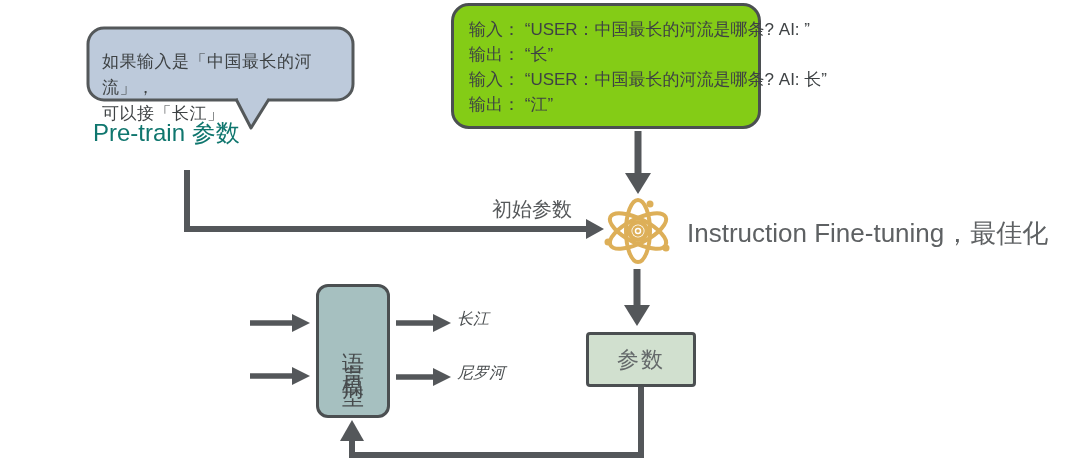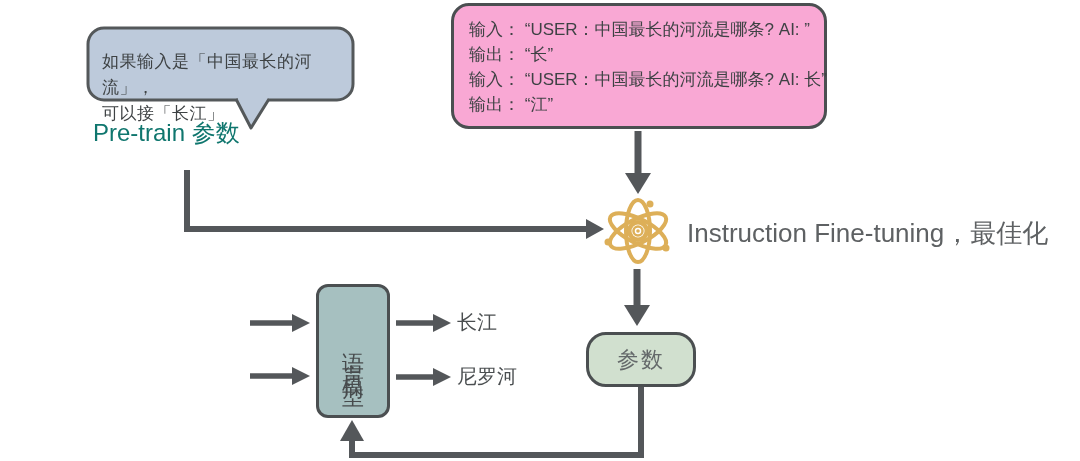--- a/index.html
+++ b/index.html
@@ -19,22 +19,22 @@
     letter-spacing:0.5px;
     margin-top:9px;
   }
   
   .pretrain{
     left:93px;top:117px;
     font-size:24px;color:#0f766e;
   }
   
   .train-box{
-    left:451px;top:3px;width:376px;height:126px;
-    background:#f9a8d4;border:3px solid #4b4f51;border-radius:18px;
+    left:451px;top:3px;width:310px;height:126px;
+    background:#84cc16;border:3px solid #4b4f51;border-radius:18px;
     box-sizing:border-box;
     padding:11px 8px 8px 15px;
   }
   .train-line{font-size:17px;line-height:25px;color:#3e4244;white-space:nowrap;}
   
   .init-params{
     left:487px;top:196px;width:90px;
     font-size:20px;color:#55585a;text-align:center;
   }
   .finetune{
@@ -49,30 +49,30 @@
     display:flex;align-items:center;justify-content:center;
   }
   .lm-box span{
     writing-mode:vertical-rl;text-orientation:upright;
     font-size:22px;letter-spacing:11px;color:#474b4d;
     margin-bottom:-11px;
   }
   
   .params-box{
     left:586px;top:332px;width:110px;height:55px;
-    background:#d1e0cf;border:3px solid #4b4f51;border-radius:20px;
+    background:#d1e0cf;border:3px solid #4b4f51;border-radius:4px;
     box-sizing:border-box;
     display:flex;align-items:center;justify-content:center;
     font-size:22px;color:#64696a;letter-spacing:2px;
   }
   
   .question{font-size:21px;color:#4a4e50;white-space:nowrap;}
   .q1{left:5px;top:311px;}
   .q2{left:5px;top:364px;}
-  .answer{font-size:20px;color:#4a4e50;white-space:nowrap;}
+  .answer{font-size:16px;color:#4a4e50;white-space:nowrap;font-style:italic;}
   .a1{left:457px;top:309px;}
   .a2{left:457px;top:363px;}
 </style>
 </head>
 <body>
 
 <div id="canvas">
 
   <svg id="arrow-layer" viewBox="0 0 1080 461" xmlns="http://www.w3.org/2000/svg">
 
@@ -141,20 +141,21 @@
 
   <div class="abs pretrain">Pre-train 参数</div>
 
   <div class="abs train-box">
     <div class="train-line">输入： “USER：中国最长的河流是哪条? AI: ”</div>
     <div class="train-line">输出： “长”</div>
     <div class="train-line">输入： “USER：中国最长的河流是哪条? AI: 长”</div>
     <div class="train-line">输出： “江”</div>
   </div>
 
+  <div class="abs init-params">初始参数</div>
 
   <div class="abs finetune">Instruction Fine-tuning，最佳化</div>
 
   <div class="abs lm-box">
     <span>语言模型</span>
   </div>
 
   <div class="abs params-box">参数</div>
 
 

